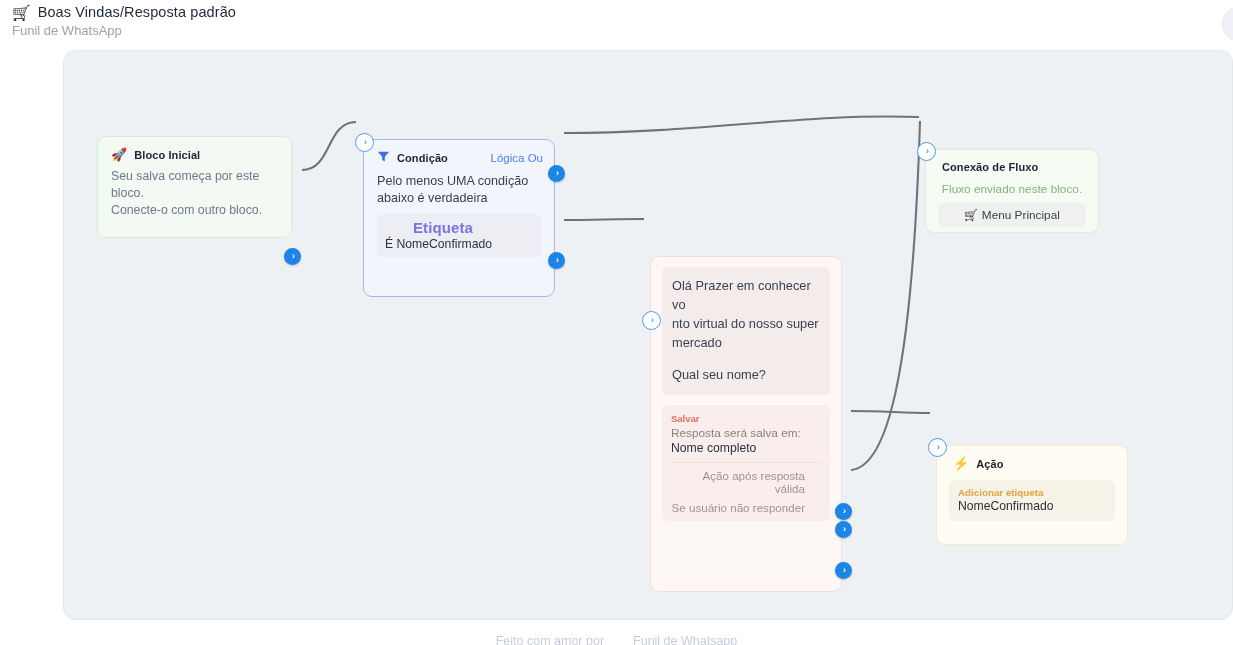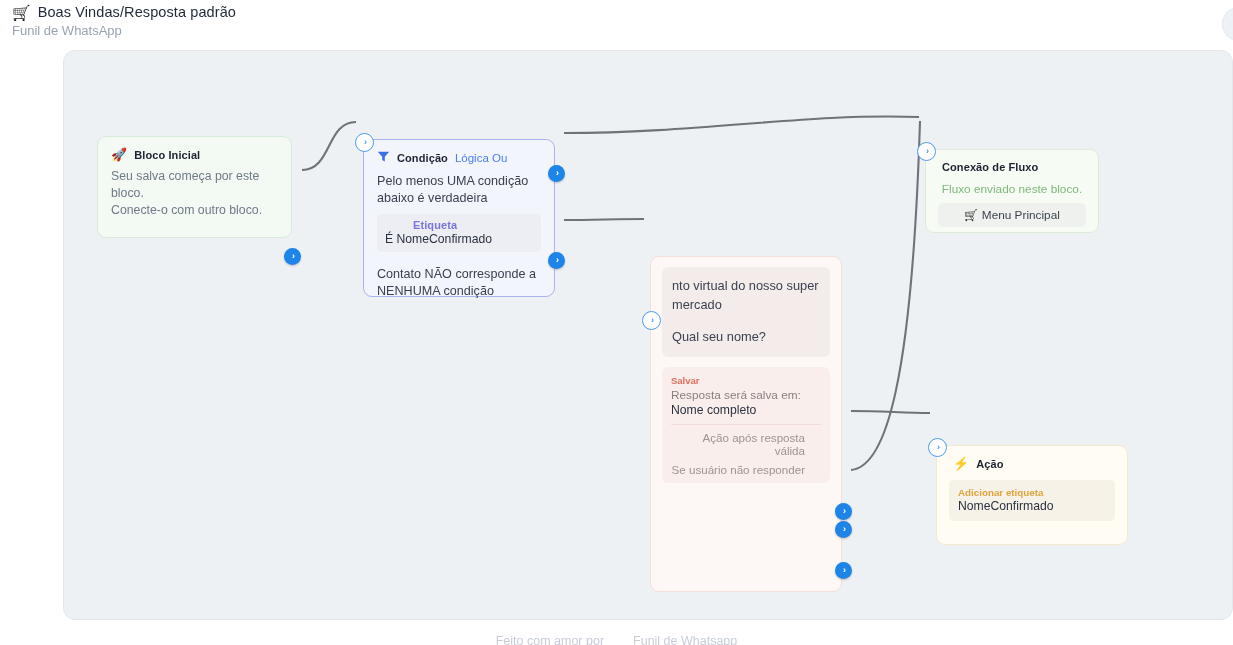--- a/index.html
+++ b/index.html
@@ -43,25 +43,25 @@
 
   
   #n-start{left:33px;top:85px;width:195px;height:102px;background:#f2faf3;
            border:1px solid #d6ecd9;}
   #n-start .node-head{padding:11px 0 0 13px;}
   #n-start .body{padding:7px 13px 0 13px;font-size:12.3px;line-height:17px;color:#707a88;}
 
   
   #n-cond{left:299px;top:88px;width:192px;height:158px;background:#f3f5fd;
           border:1.4px solid #a9b4ee;}
-  #n-cond .node-head{padding:10px 11px 0 13px;justify-content:flex-start;}
+  #n-cond .node-head{padding:10px 11px 0 13px;justify-content:space-between;}
   #n-cond .logic{font-size:11.5px;color:#4a7ef0;font-weight:400;}
   .cond-txt{padding:8px 13px 0 13px;font-size:12.6px;line-height:17px;color:#39404f;}
   .chip-etiq{margin:7px 13px 0 13px;background:#eceef3;border-radius:5px;padding:5px 8px 6px 8px;}
-  .chip-lab{font-size:11px;color:#7a74dd;font-weight:600;letter-spacing:.1px;padding-left:28px;}
+  .chip-lab{font-size:15px;color:#7a74dd;font-weight:600;letter-spacing:.1px;padding-left:28px;}
   .chip-val{font-size:12.2px;color:#2b3140;margin-top:1px;}
 
   
   #n-cont{left:586px;top:205px;width:192px;height:336px;background:#fdf7f6;
           border:1px solid #f6dedb;}
   #n-cont .node-head{padding:11px 0 0 13px;}
   .msg{margin:10px 11px 0 11px;background:#f4eceb;border-radius:6px;padding:9px 10px 11px 10px;
        font-size:12.8px;line-height:19px;color:#3b4150;}
   .msg .blank{height:13px;}
   .save-box{margin:10px 11px 0 11px;background:#faeeec;border-radius:6px;padding:8px 9px 7px 9px;}
@@ -143,29 +143,29 @@
         </span>
         <span class="node-title">Condição</span>
       </span>
       <span class="logic">Lógica Ou</span>
     </div>
     <div class="cond-txt">Pelo menos UMA condição abaixo é verdadeira</div>
     <div class="chip-etiq">
       <div class="chip-lab">Etiqueta</div>
       <div class="chip-val">É NomeConfirmado</div>
     </div>
-    <div class="cond-txt" style="padding-top:14px;">Contato NÃO corresponde a NENHUMA condição</div>
     <div class="h-tgt" style="left:-9px;top:-7px;"></div>
     <div class="h-src" style="left:184px;top:25px;"></div>
     <div class="h-src" style="left:184px;top:112px;"></div>
   </div>
 
   <div class="node" id="n-cont">
 
     <div class="msg">
+      <div>Olá Prazer em conhecer vo</div>
       <div>nto virtual do nosso super</div>
       <div>mercado</div>
       <div class="blank"></div>
       <div>Qual seu nome?</div>
     </div>
 
     <div class="save-box">
       <div class="save-lab">Salvar</div>
       <div class="save-t1">Resposta será salva em:</div>
       <div class="save-t2">Nome completo</div>

